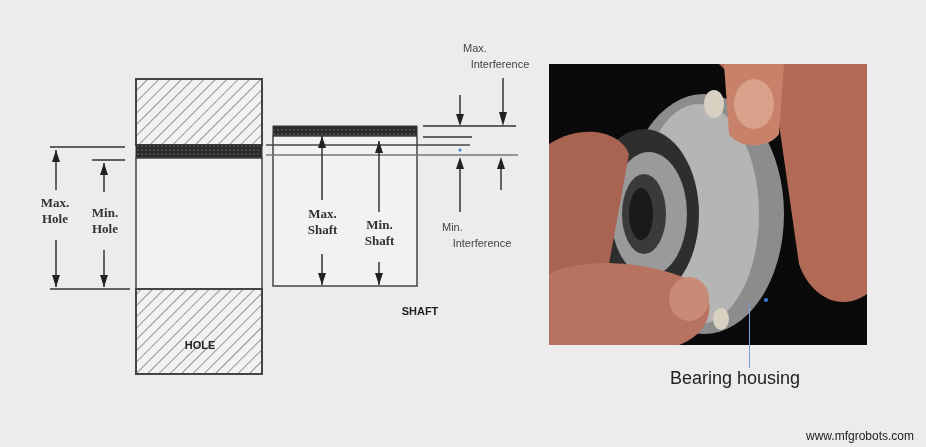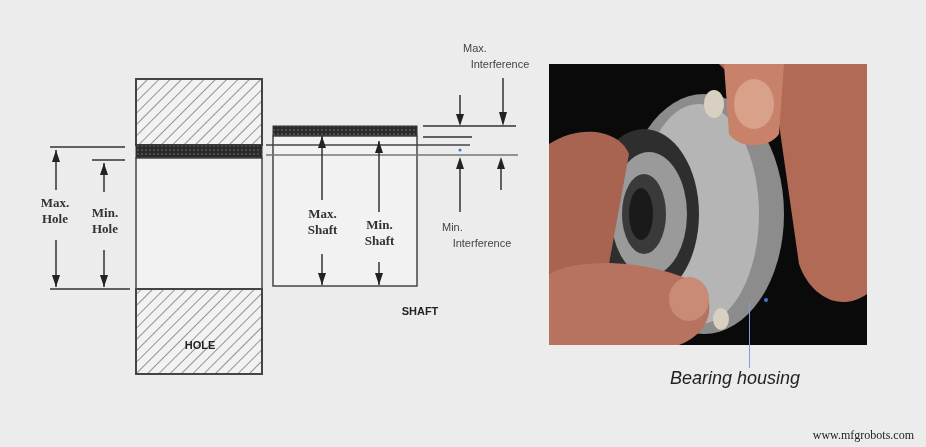--- a/index.html
+++ b/index.html
@@ -3,22 +3,22 @@
 <meta charset="utf-8">
 <style>
   html,body{margin:0;padding:0;}
   body{width:926px;height:447px;background:#ececec;position:relative;overflow:hidden;font-family:"Liberation Serif",serif;}
   .abs{position:absolute;}
   svg{position:absolute;left:0;top:0;}
   .lbl{position:absolute;font-family:"Liberation Serif",serif;font-weight:bold;font-size:13px;line-height:16px;color:#333;text-align:center;}
   .sans{font-family:"Liberation Sans",sans-serif;font-weight:normal;font-size:11px;color:#444;}
   .caps{font-family:"Liberation Sans",sans-serif;font-weight:bold;font-size:11px;color:#222;}
   .photo{position:absolute;left:549px;left:549px;top:64px;width:318px;height:281px;background:#0b0b0b;overflow:hidden;}
-  .caption{position:absolute;left:670px;top:368px;font-family:"Liberation Sans",sans-serif;font-size:18px;color:#222;font-style:italic;}
-  .wm{position:absolute;right:12px;bottom:4px;font-family:Liberation Serif, serif;font-size:12px;color:#222;}
+  .caption{position:absolute;left:670px;top:368px;font-family:"Liberation Sans",sans-serif;font-size:18px;color:#222;}
+  .wm{position:absolute;right:12px;bottom:4px;font-family:Liberation Sans, sans-serif;font-size:12px;color:#222;}
 </style>
 </head>
 <body>
 
 <svg width="926" height="447">
   <defs>
     <pattern id="hatch" width="8" height="8" patternUnits="userSpaceOnUse" patternTransform="rotate(45)">
       <rect width="8" height="8" fill="#f2f2f2"></rect>
       <line x1="0" y1="0" x2="0" y2="8" stroke="#555" stroke-width="1.2"></line>
     </pattern>

